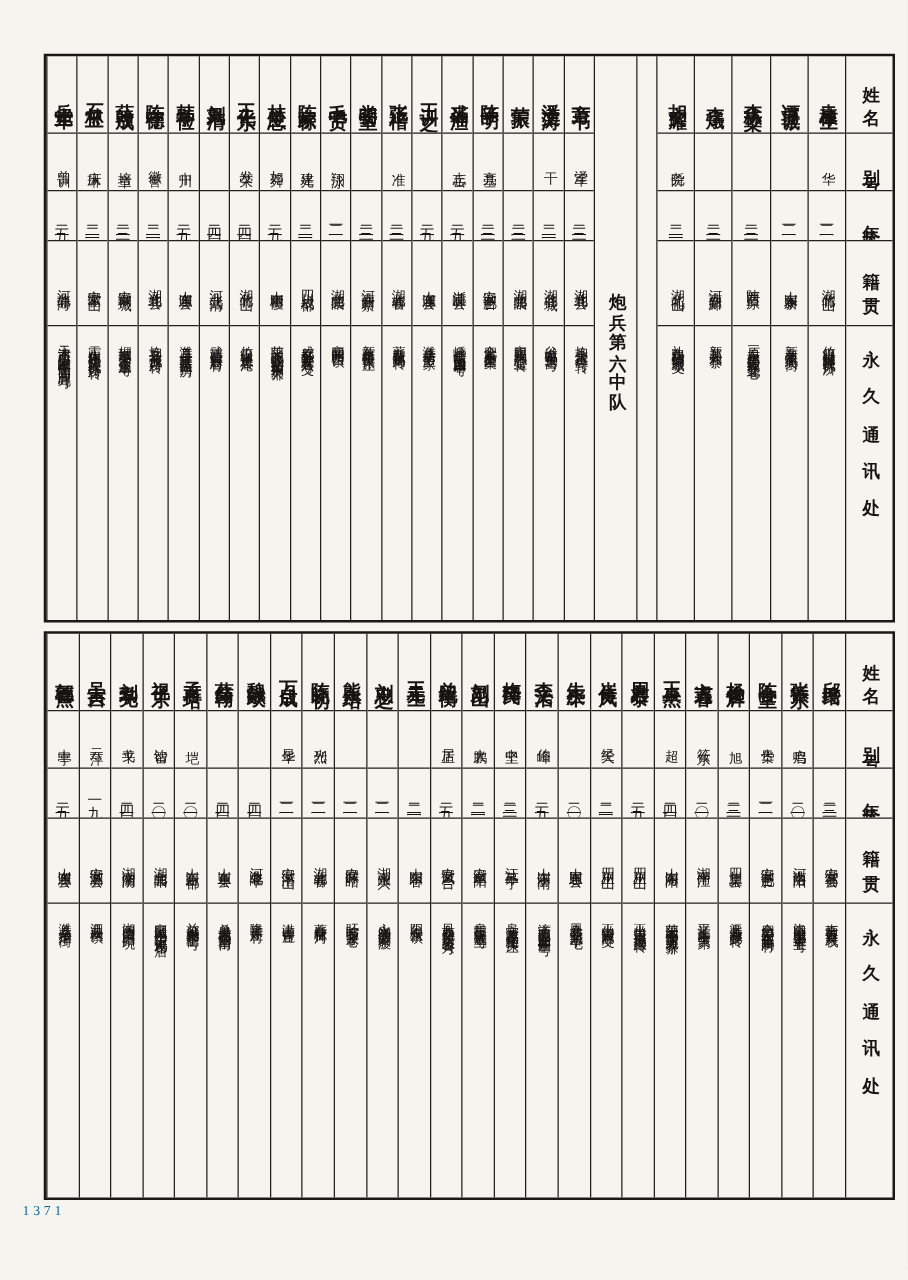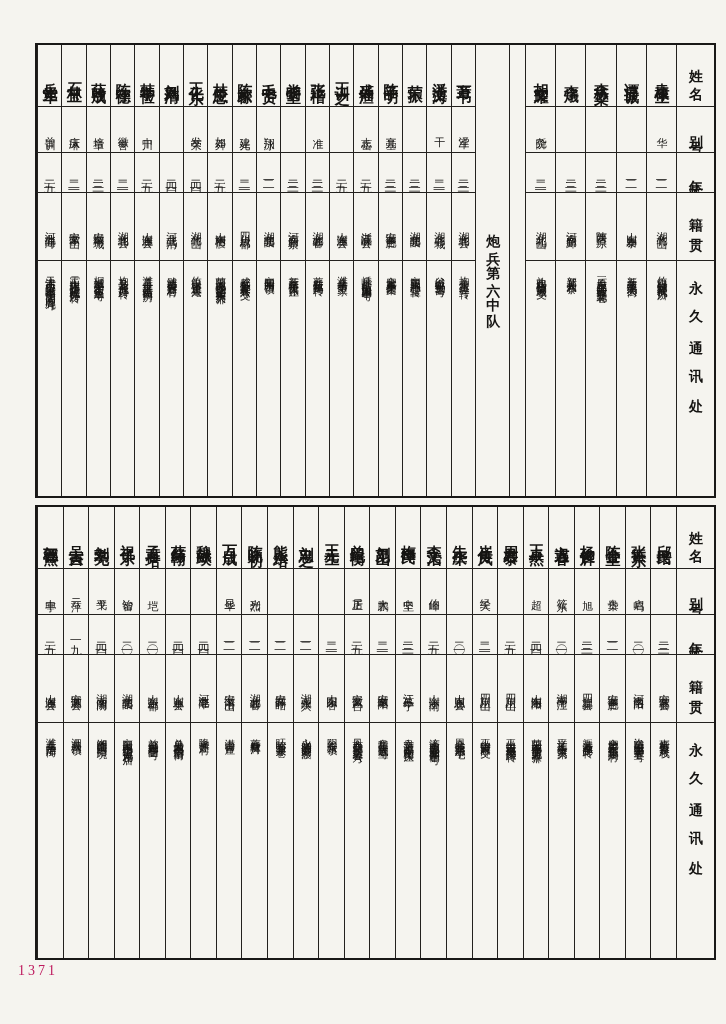--- a/index.html
+++ b/index.html
@@ -76,23 +76,23 @@
   .hdr-byname { letter-spacing:6px; }
   .hdr-age    { letter-spacing:4px; }
   .hdr-native { letter-spacing:20px; }
   .hdr-addr   { letter-spacing:30px; }
 
   .section-txt { font-size:14px; font-weight:bold; letter-spacing:16px; }
 
   .page-number {
     position:absolute;
     left:18px; top:963px;
-    font-size:14px;
+    font-size:11px;
     letter-spacing:3px;
-    color:#be185d;
+    color:#0369a1;
   }
 </style>
 </head>
 <body>
 
 <div class="page">
 
   <div class="rtable" id="top-table">
     <div class="col header-col">
       <div class="cell rule name-cell">

